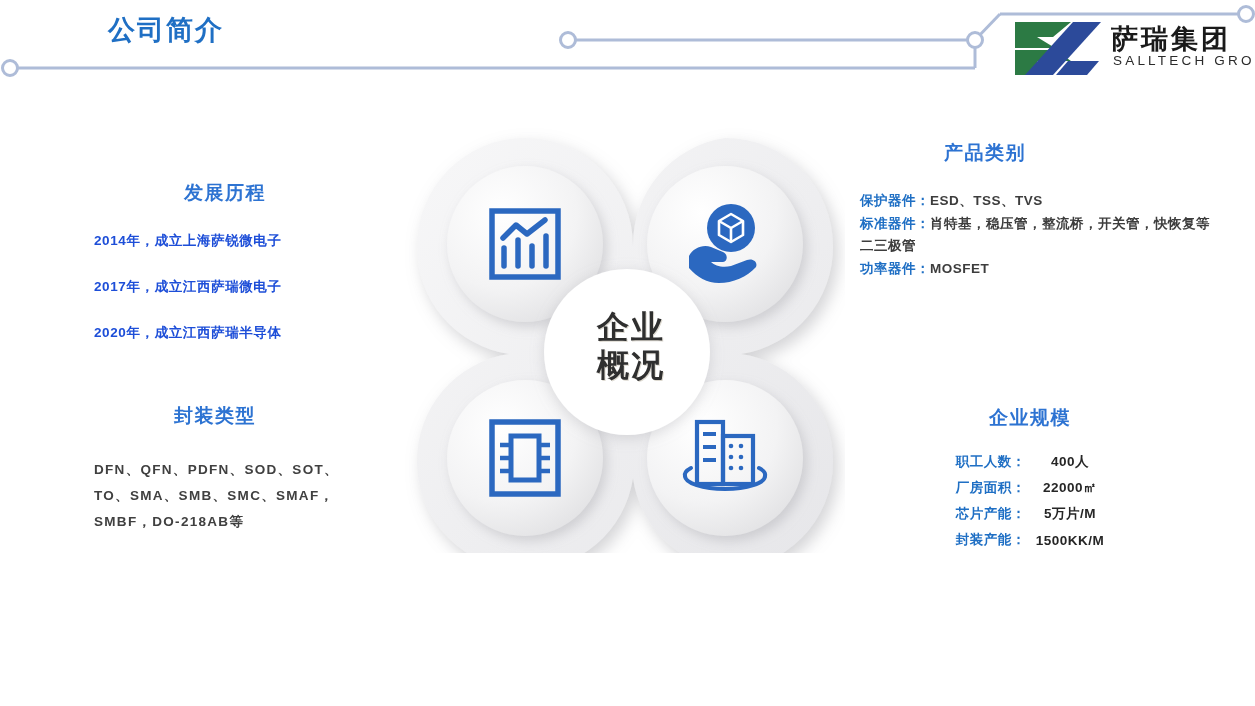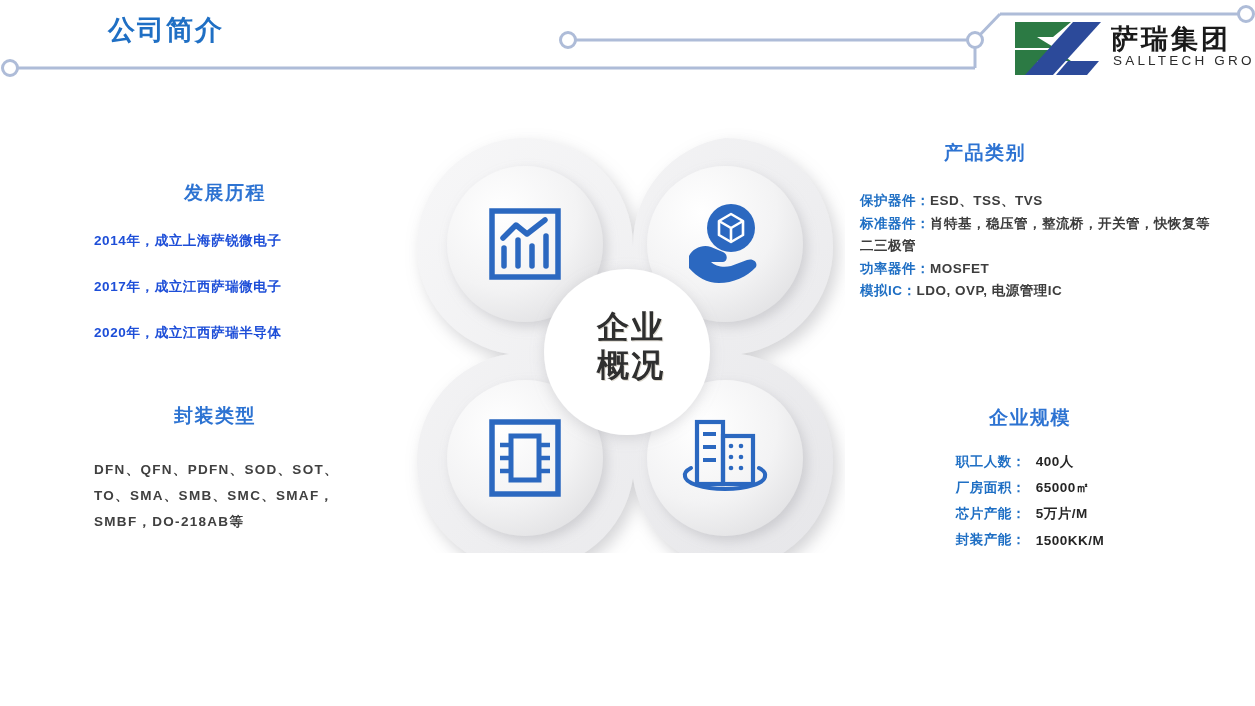--- a/index.html
+++ b/index.html
@@ -124,21 +124,21 @@
     border-collapse: collapse;
   }
   #block-scale td {
     font-size: 13.5px;
     font-weight: bold;
     padding: 0 0 8px 0;
     letter-spacing: 0.5px;
     white-space: nowrap;
   }
   #block-scale td.k { color: #1f6fc4; text-align: left; }
-  #block-scale td.v { color: #262626; text-align: left; padding-left: 10px; }
+  #block-scale td.v { color: #262626; text-align: center; padding-left: 10px; }
 
   
   #center-graphic {
     position: absolute;
     left: 405px;
     top: 128px;
     width: 440px;
     height: 425px;
   }
   #center-label {
@@ -216,37 +216,34 @@
   <div class="prod-lines">
     <div>
       <span class="lbl">保护器件：</span><span>ESD、TSS、TVS</span>
     </div>
     <div>
       <span class="lbl">标准器件：</span><span>肖特基，稳压管，整流桥，开关管，快恢复等二三极管</span>
     </div>
     <div>
       <span class="lbl">功率器件：</span><span>MOSFET</span>
     </div>
-    <div>
-      <span class="lbl">模拟IC：</span><span>LDO, OVP, 电源管理IC</span>
-    </div>
   </div>
 </div>
 
 <div class="block" id="block-scale">
   <div class="block-heading">企业规模</div>
   <table>
     <tbody>
         <tr>
       <td class="k">职工人数：</td>
       <td class="v">400人</td>
     </tr>
     <tr>
       <td class="k">厂房面积：</td>
-      <td class="v">65000㎡</td>
+      <td class="v">22000㎡</td>
     </tr>
     <tr>
       <td class="k">芯片产能：</td>
       <td class="v">5万片/M</td>
     </tr>
     <tr>
       <td class="k">封装产能：</td>
       <td class="v">1500KK/M</td>
     </tr>
   </tbody>

